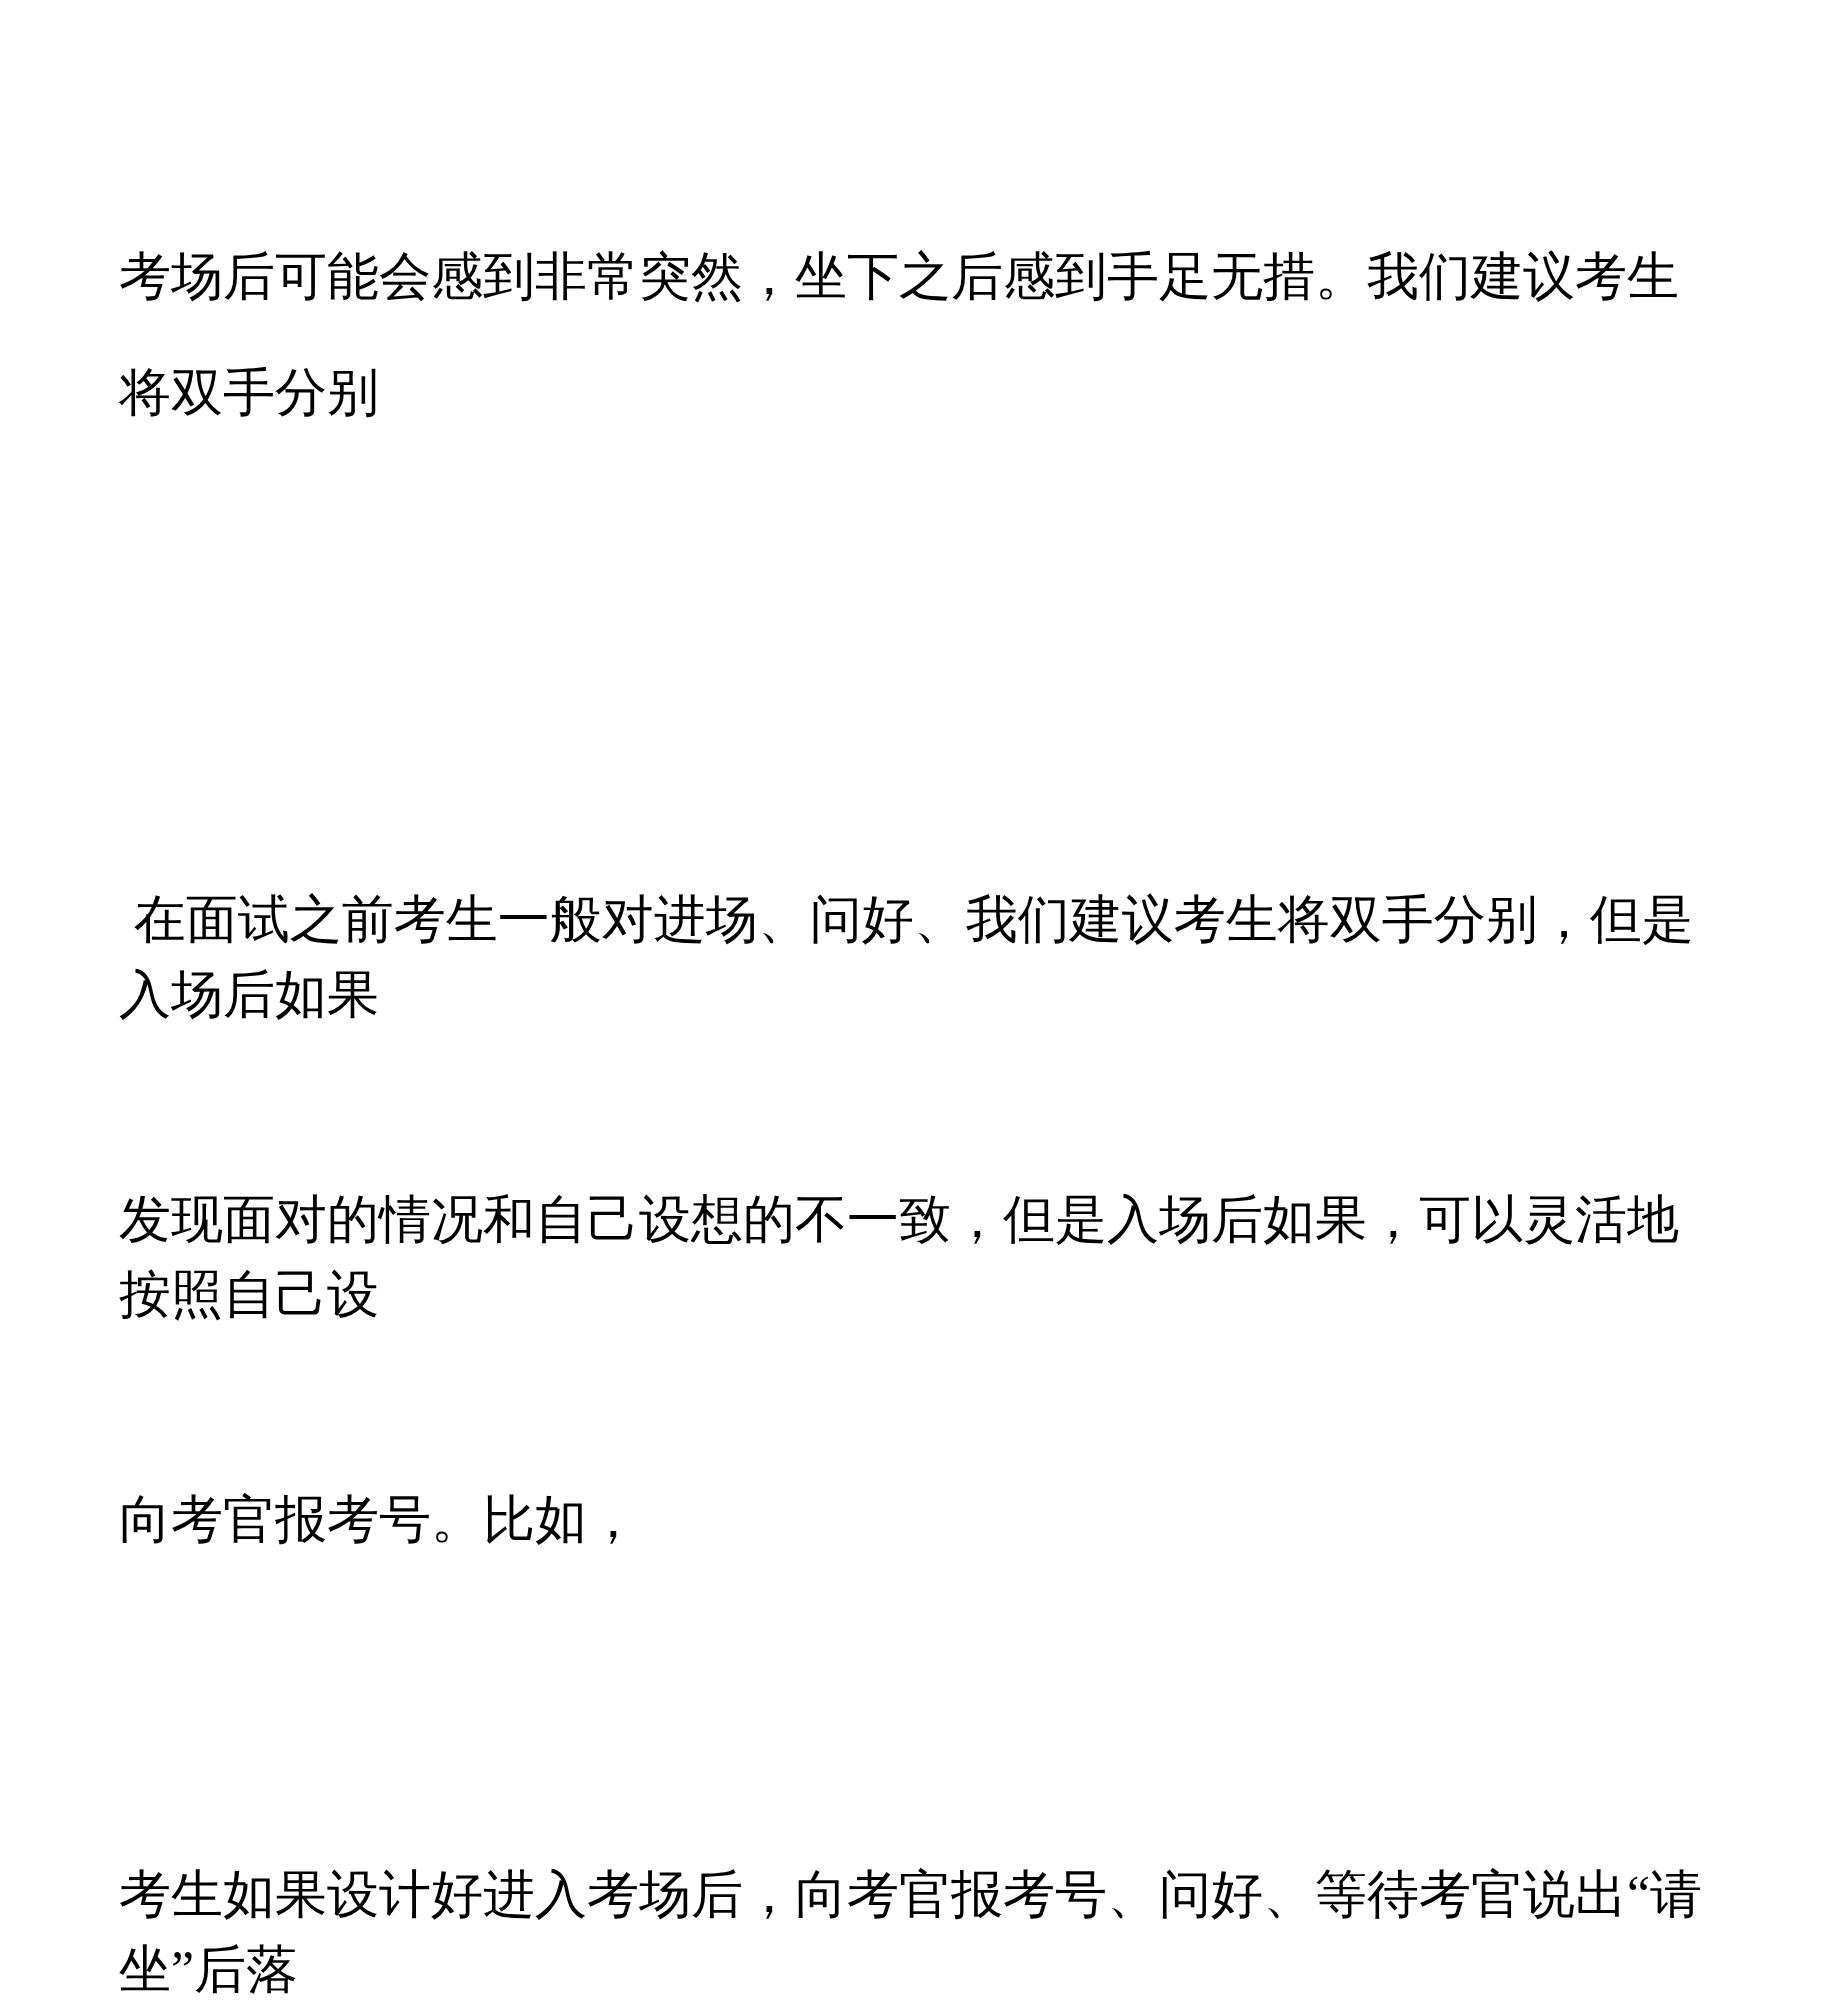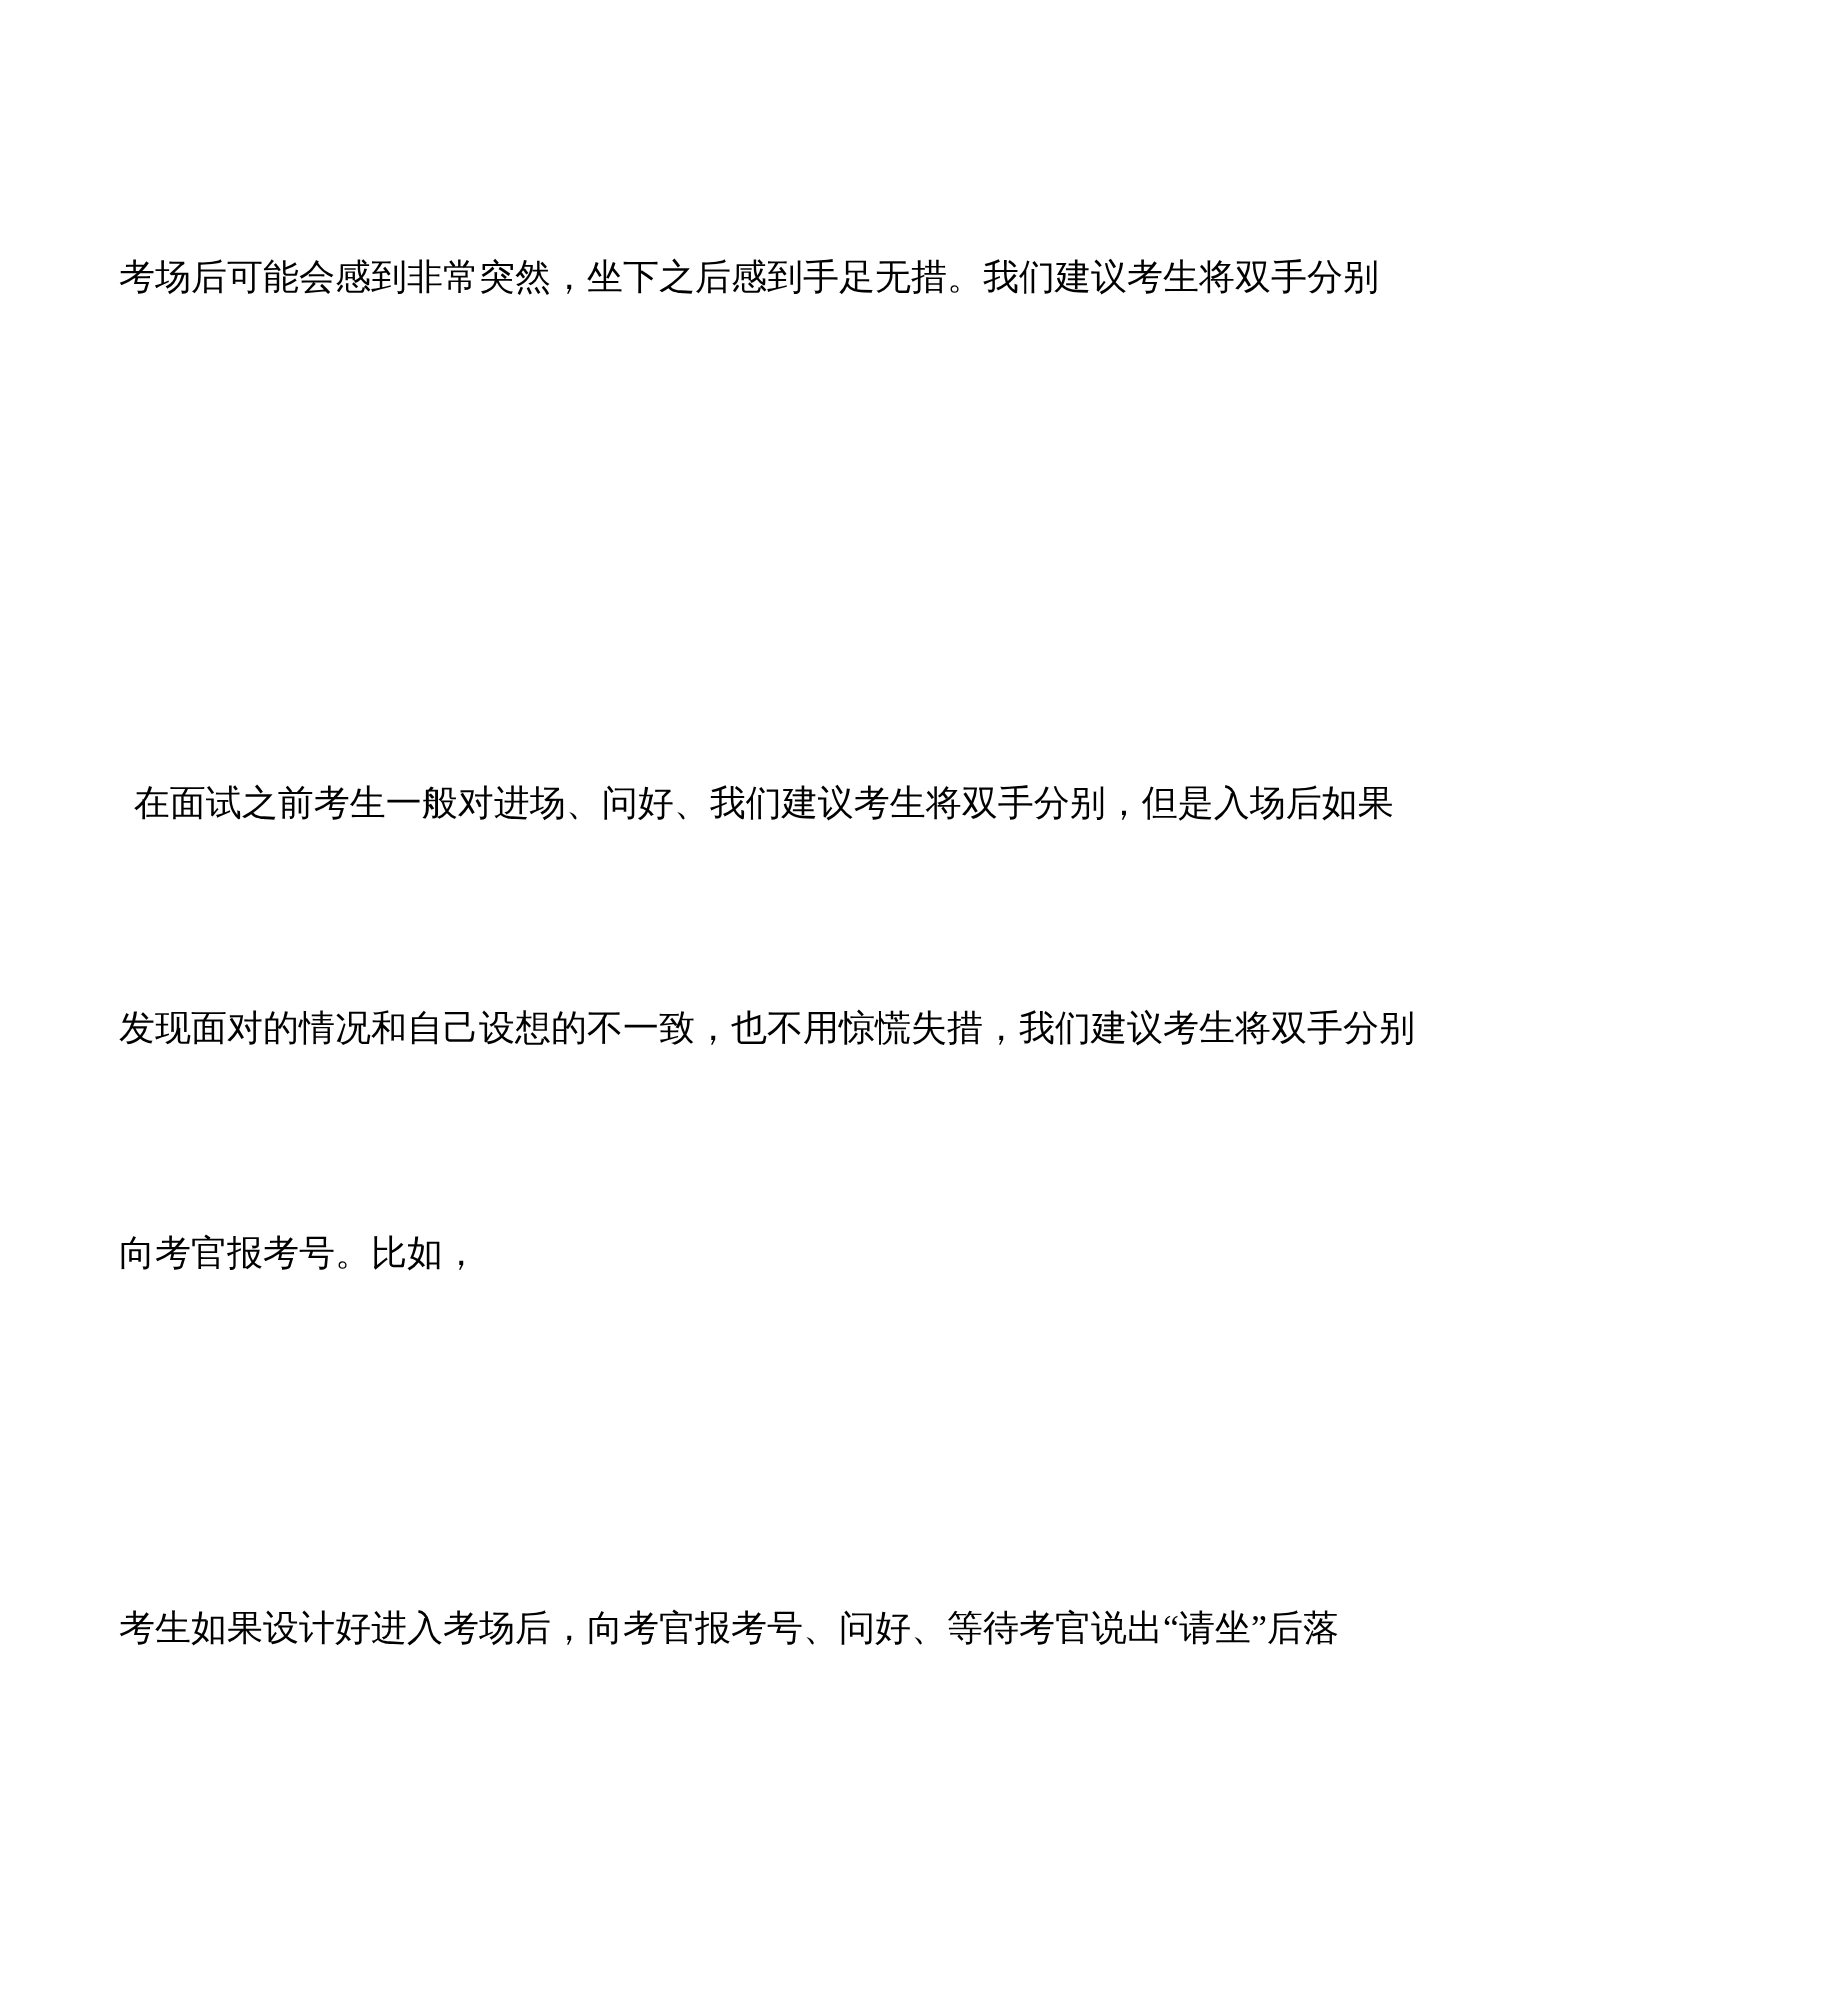--- a/index.html
+++ b/index.html
@@ -7,21 +7,21 @@
     padding: 0;
     background: #ffffff;
   }
   .page {
     position: relative;
     width: 1824px;
     height: 2015px;
     background: #ffffff;
     color: #000000;
     font-family: "Liberation Serif", "DejaVu Serif", serif;
-    font-size: 36px;
+    font-size: 52px;
     overflow: hidden;
     box-sizing: border-box;
   }
   .text-block {
     padding: 0 120px 0 119px;
   }
   .para {
     margin: 0;
     white-space: pre-wrap;
   }
@@ -47,21 +47,21 @@
 
 <div class="page">
   <div class="text-block">
 
     <div class="para p-first">
       <div>考场后可能会感到非常突然，坐下之后感到手足无措。我们建议考生将双手分别</div>
     </div>
 
     <div class="para p-body gap-top">
       <div class="indent-sm">在面试之前考生一般对进场、问好、我们建议考生将双手分别，但是入场后如果</div>
-      <div>发现面对的情况和自己设想的不一致，也不用惊慌失措，我们建议考生将双手分别</div>
+      <div>发现面对的情况和自己设想的不一致，但是入场后如果，可以灵活地按照自己设</div>
       <div>向考官报考号。比如，</div>
     </div>
 
     <div class="para p-body">
       <div>考生如果设计好进入考场后，向考官报考号、问好、等待考官说出“请坐”后落</div>
       
       
       
     </div>
 

